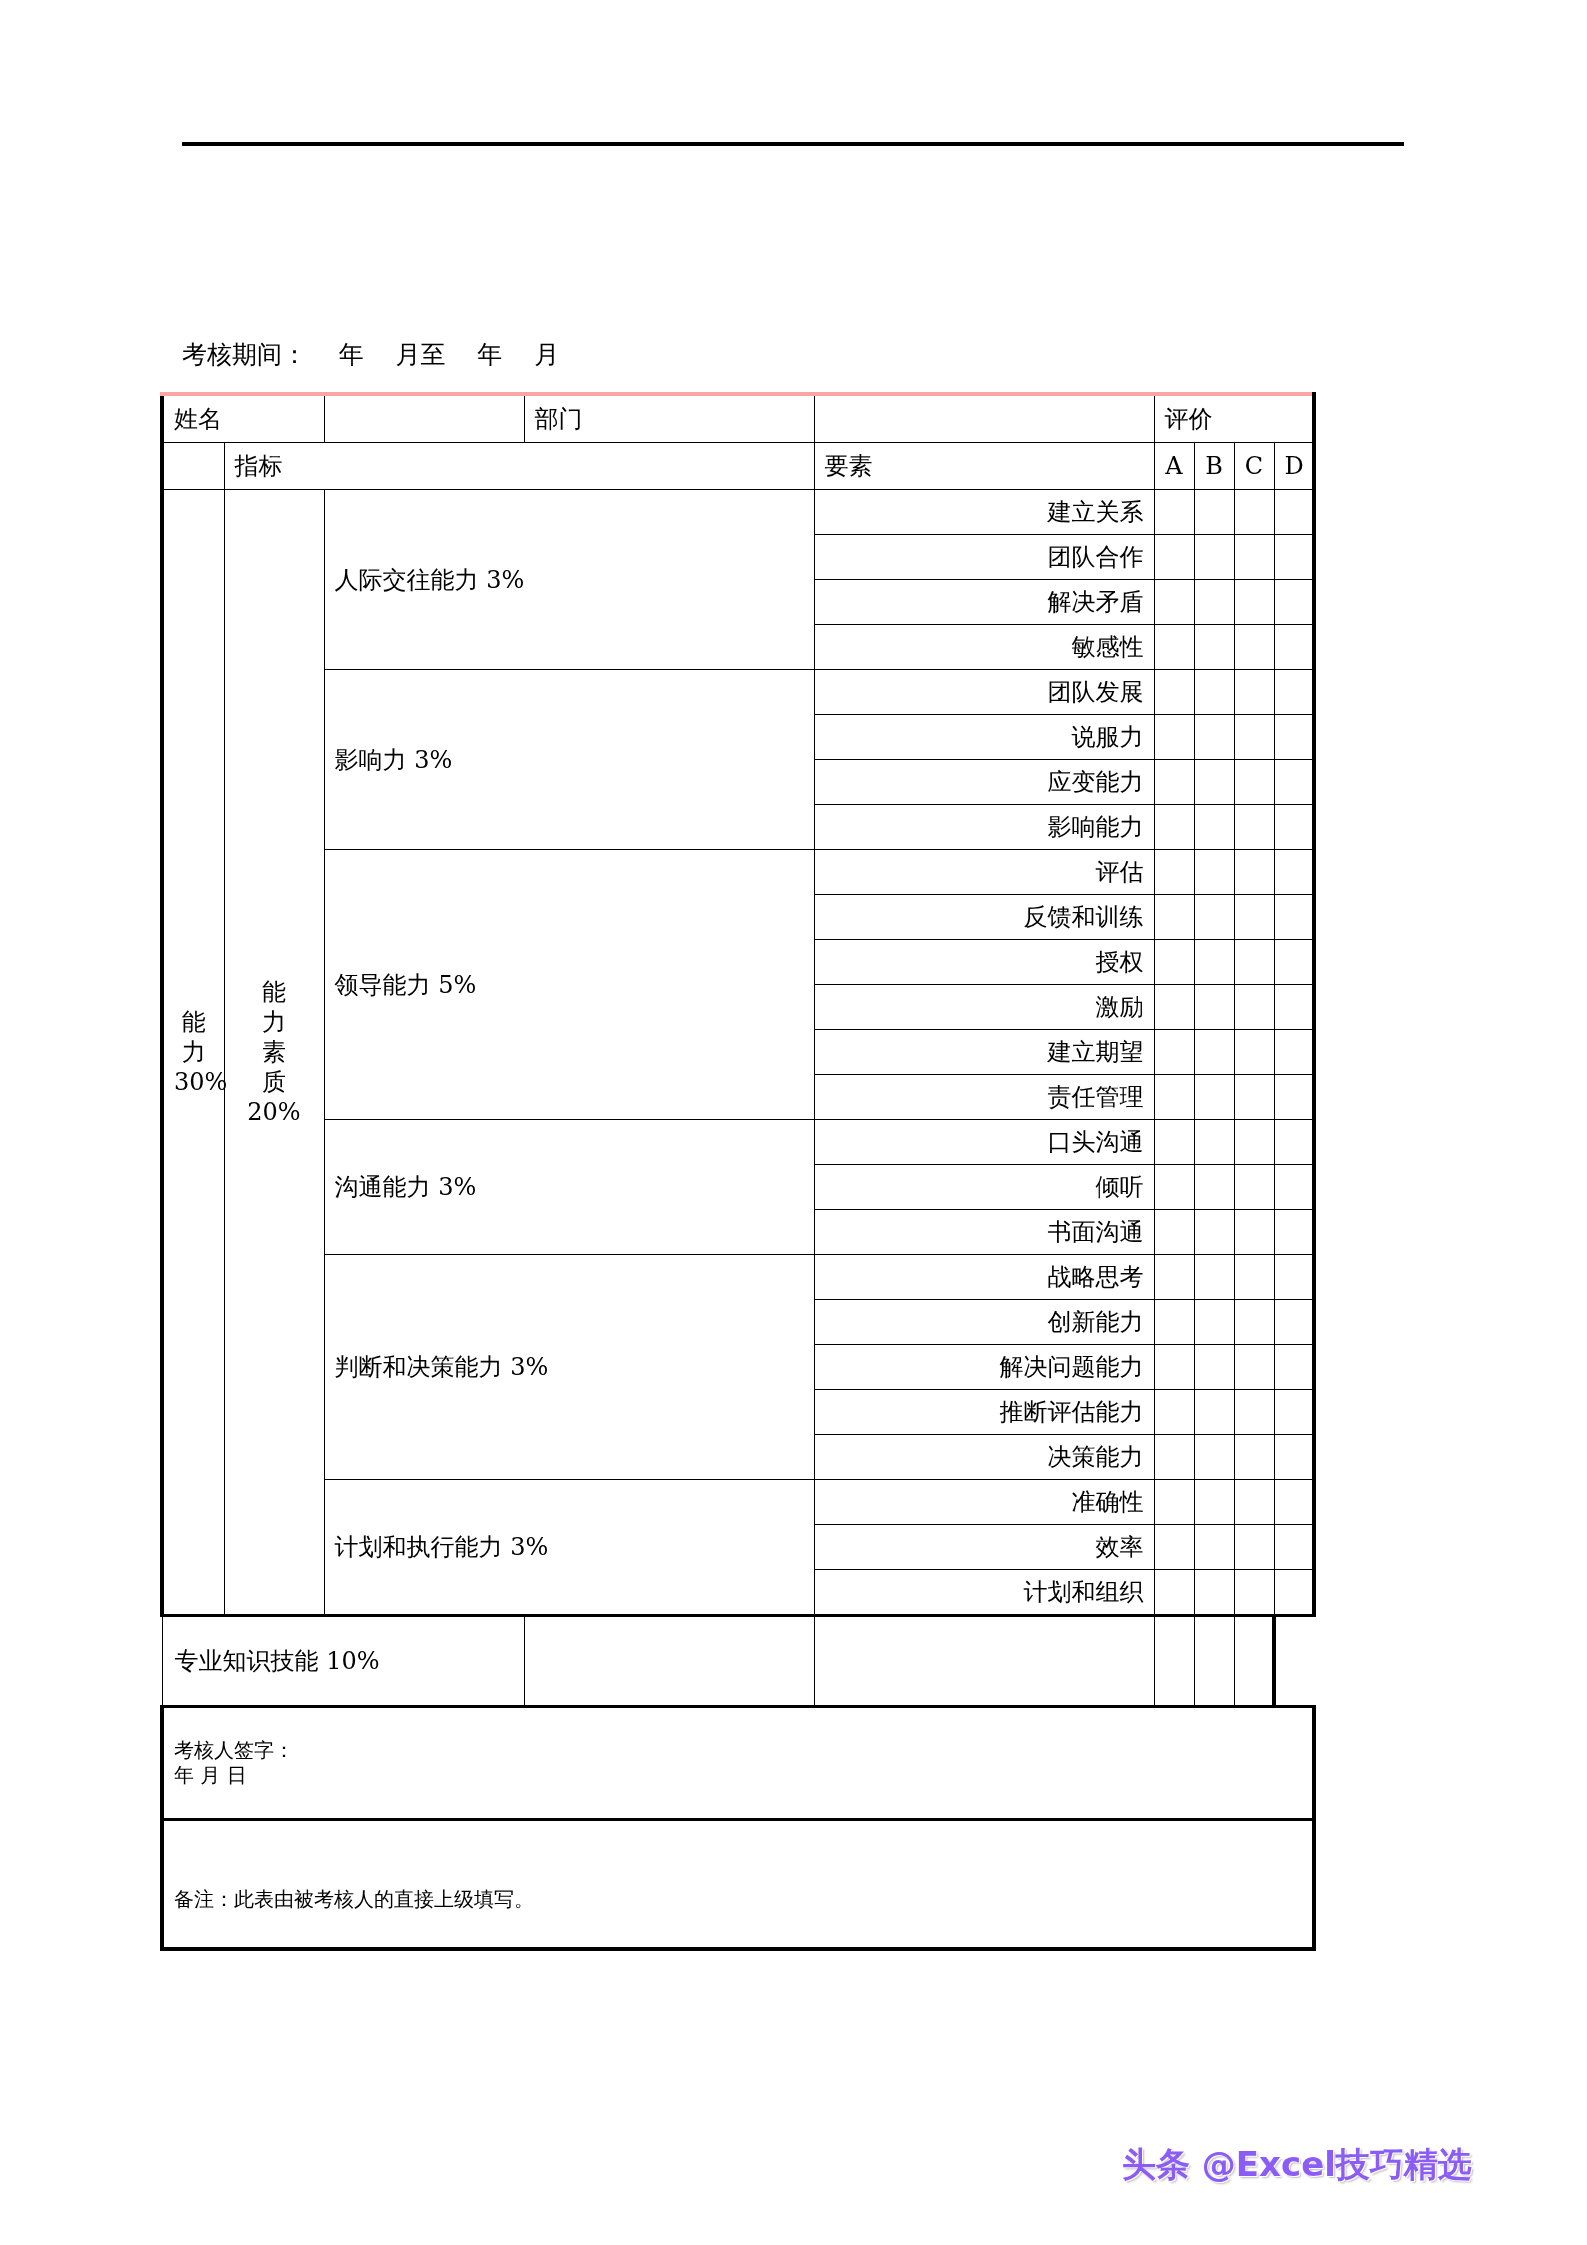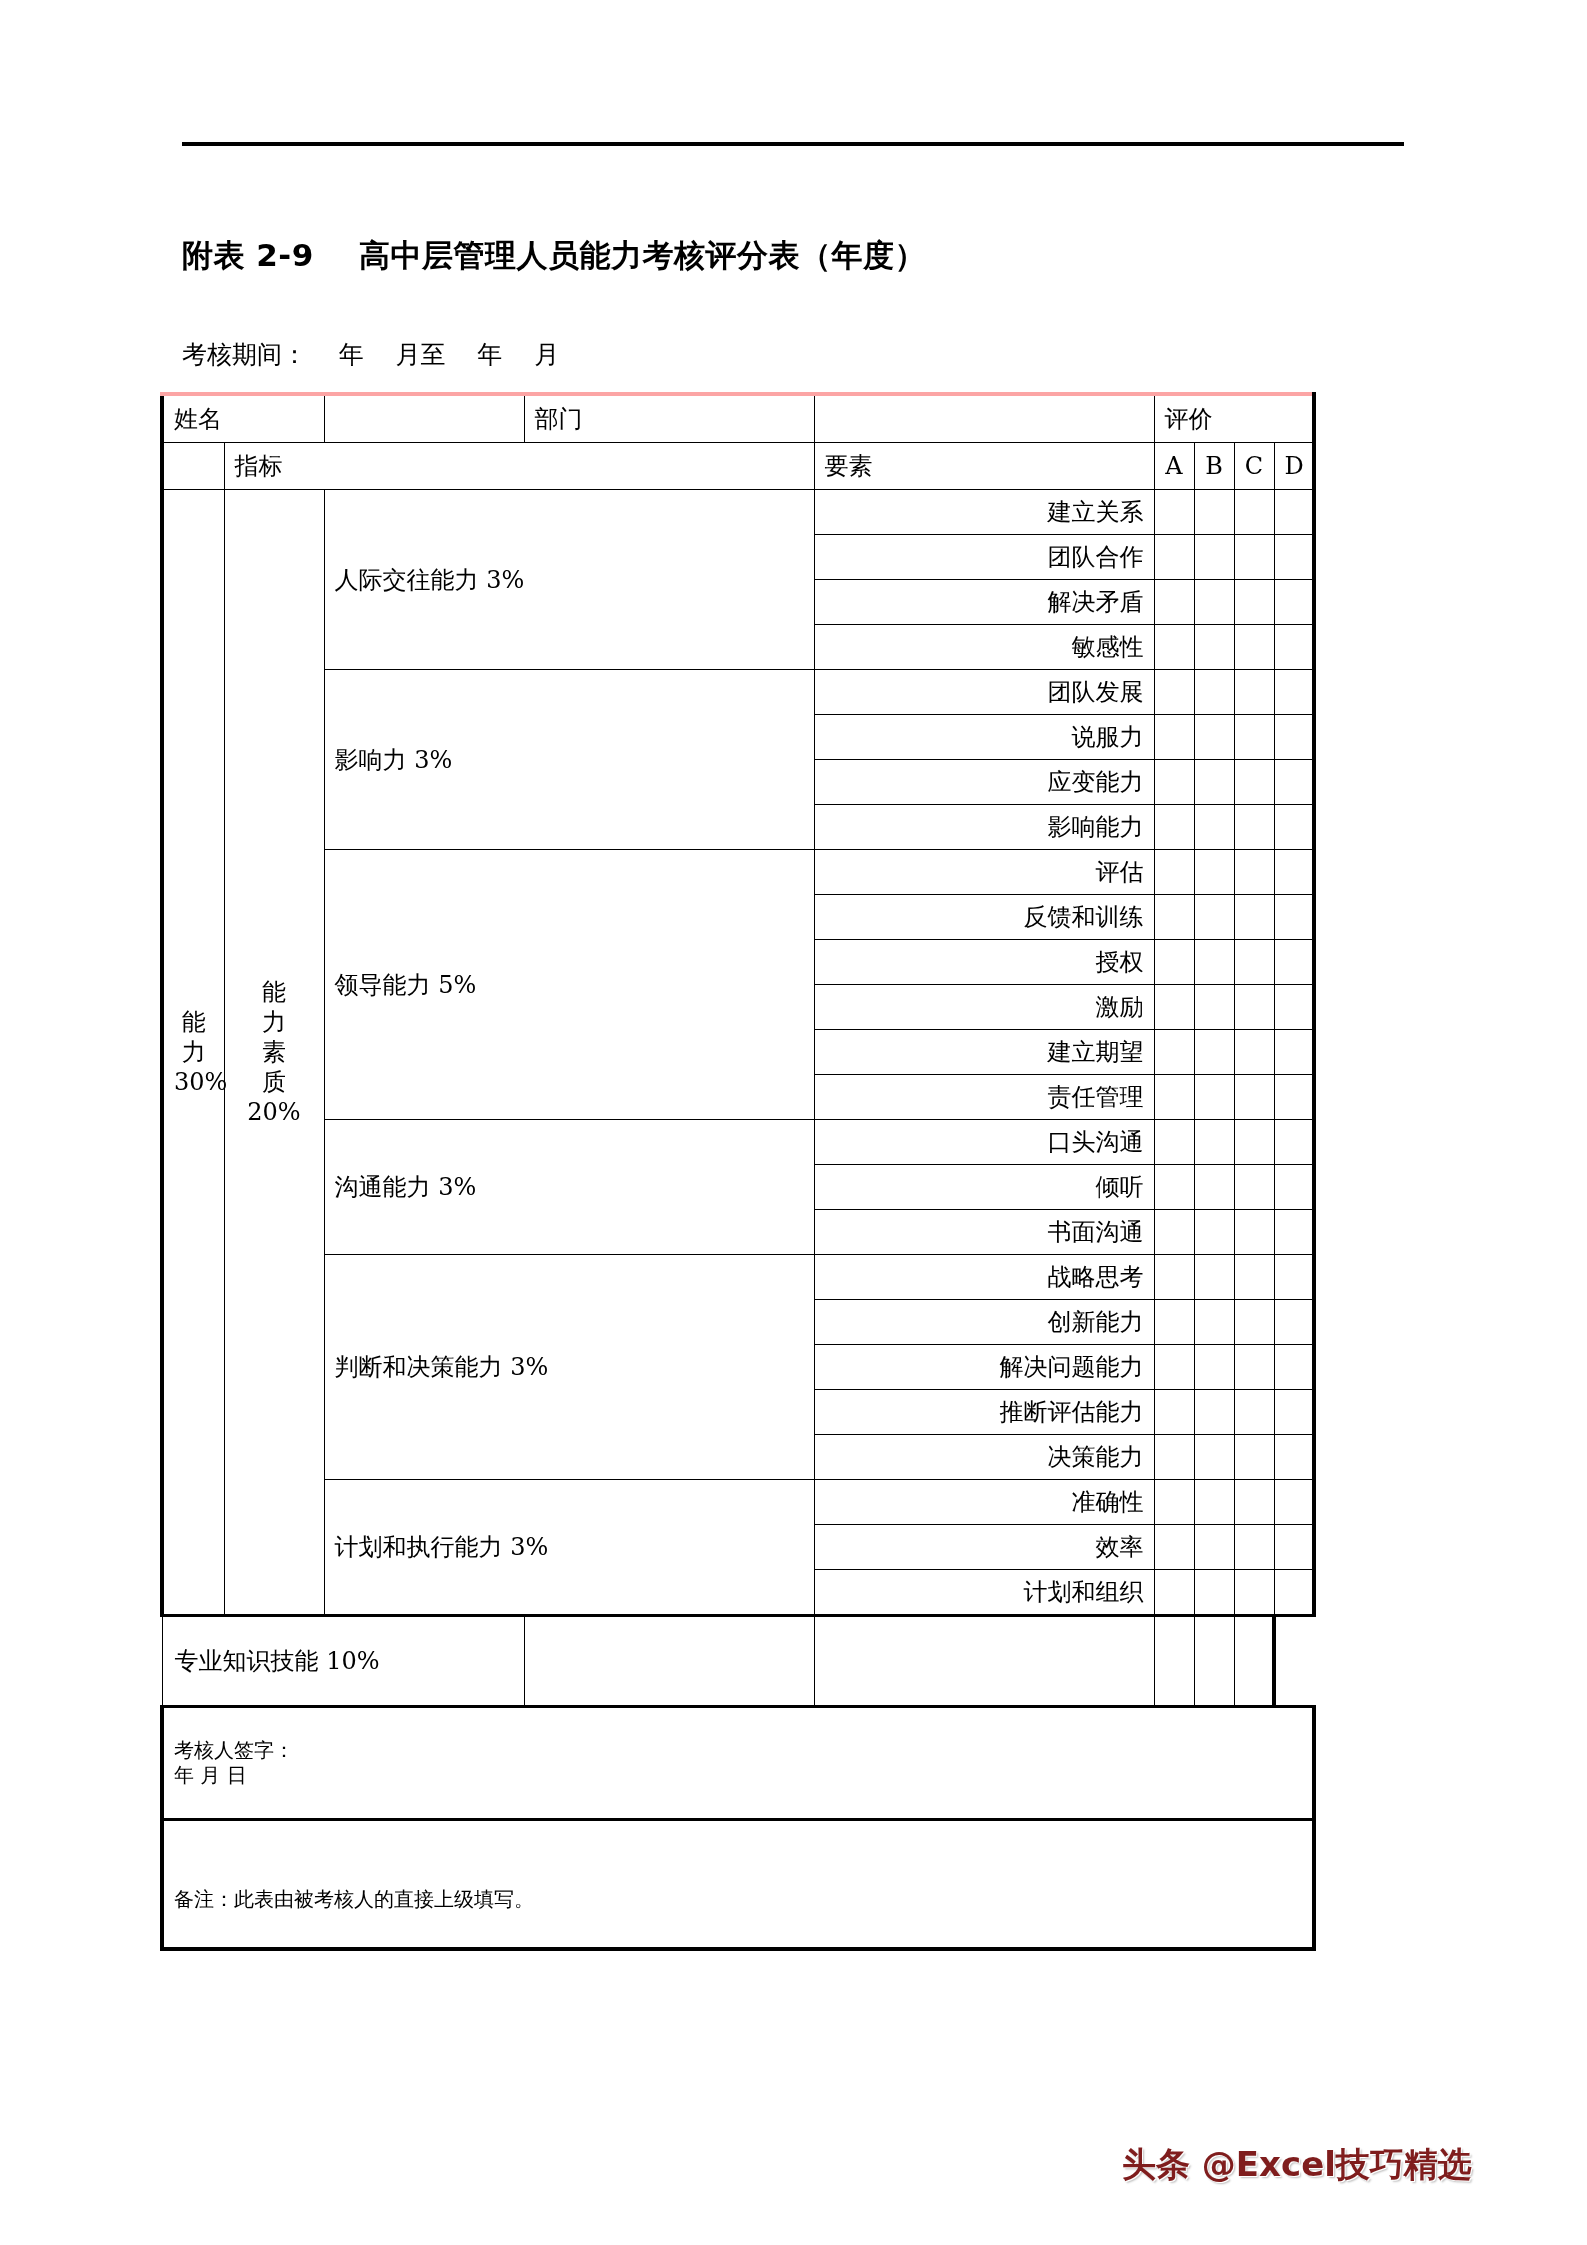--- a/index.html
+++ b/index.html
@@ -125,33 +125,32 @@
   }
 
   
   .watermark {
     position: absolute;
     left: 1122px;
     top: 2142px;
     font-family: "DejaVu Sans", "Liberation Sans", sans-serif;
     font-size: 34px;
     font-weight: bold;
-    color: #7f1d1d;
+    color: #8b5cf6;
     white-space: pre;
     text-shadow: 1px 1px 0 #ffffff, 2px 2px 2px rgba(0,0,0,0.25);
   }
 </style>
 </head>
 <body>
 
 <div class="page">
 
   <div class="top-rule"></div>
 
-  <div class="doc-title">附表 2-9    高中层管理人员能力考核评分表（年度）</div>
 
   <div class="period-line">考核期间：    年    月至    年    月</div>
 
   <table class="form-table">
     <colgroup>
       <col style="width:62px">
       <col style="width:100px">
       <col style="width:200px">
       <col style="width:290px">
       <col style="width:340px">

